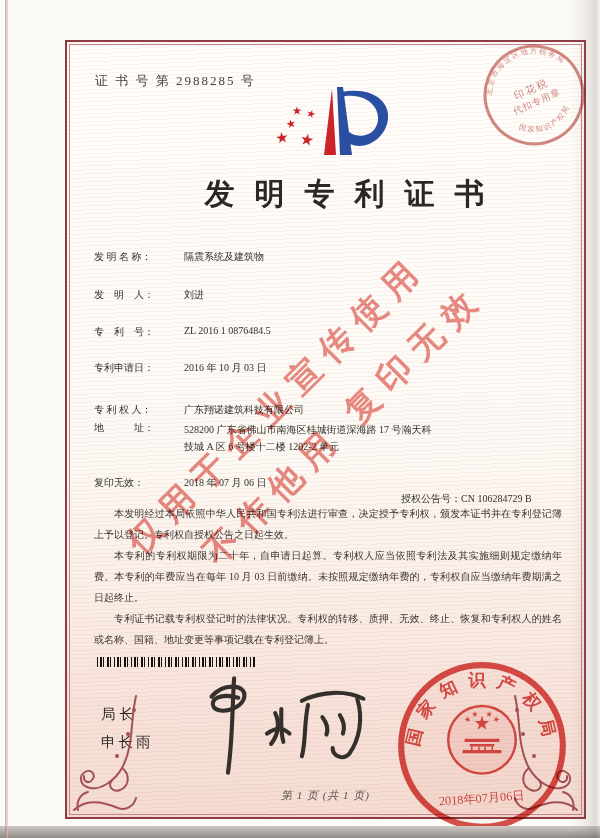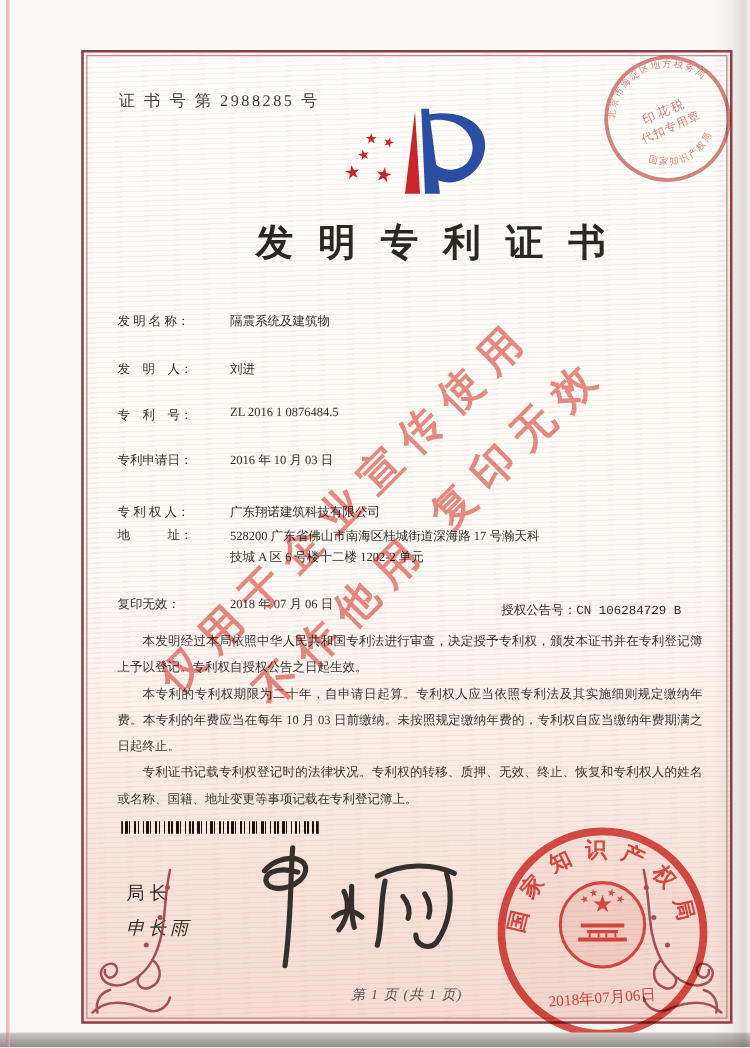--- a/index.html
+++ b/index.html
@@ -21,30 +21,30 @@
 
   .cert-no{position:absolute;left:28px;top:30px;font-size:13px;letter-spacing:2px;color:#46413b;}
   .logo{position:absolute;left:199px;top:42px;width:136px;height:76px;}
   .title{position:absolute;left:0;right:0;top:132px;text-align:center;font-size:30px;font-weight:600;
          letter-spacing:20px;text-indent:20px;color:#2b2823;padding-left:38px;}
 
   .frow{position:absolute;left:27px;right:16px;font-size:10px;color:#33302b;}
   .flabel{display:inline-block;min-width:90px;vertical-align:top;}
   .fvalue{display:inline-block;vertical-align:top;}
   .addr-lines{display:inline-block;vertical-align:top;line-height:17px;max-width:380px;}
-  .grant-no-pair{position:absolute;left:307px;top:5px;white-space:nowrap;font-family:Liberation Mono, monospace;}
+  .grant-no-pair{position:absolute;left:307px;top:16px;white-space:nowrap;}
 
   .body-text{position:absolute;left:27px;top:461px;width:468px;font-size:10px;line-height:21px;
          color:#3a3630;text-align:justify;}
   .body-text p{margin:0;text-indent:2em;}
 
   .barcode{position:absolute;left:30px;top:615px;width:158px;height:10px;
          background:repeating-linear-gradient(90deg,#17120e 0 1px,rgba(0,0,0,0) 1px 3px,#17120e 3px 5px,rgba(0,0,0,0) 5px 6px,#17120e 6px 7px,rgba(0,0,0,0) 7px 10px,#17120e 10px 12px,rgba(0,0,0,0) 12px 13px,#17120e 13px 14px,rgba(0,0,0,0) 14px 17px);}
   .director-title{position:absolute;left:34px;top:663px;font-size:14.5px;letter-spacing:4px;color:#2e2b27;}
-  .director-name{position:absolute;left:34px;top:691px;font-size:14.5px;letter-spacing:3px;color:#2e2b27;font-style:italic;}
+  .director-name{position:absolute;left:34px;top:691px;font-size:14.5px;letter-spacing:3px;color:#2e2b27;}
   .signature{position:absolute;left:128px;top:628px;width:185px;height:118px;}
 
   .seal{position:absolute;left:327px;top:616px;width:176px;height:176px;z-index:6;opacity:.92;mix-blend-mode:multiply;}
   .tax-stamp{position:absolute;left:481px;top:42px;width:106px;height:106px;z-index:4;opacity:.85;mix-blend-mode:multiply;}
 
   .flourish{position:absolute;bottom:3px;width:72px;height:120px;z-index:2;opacity:.9;}
   .flourish.fl-left{left:3px;}
   .flourish.fl-right{right:3px;transform:scaleX(-1);}
 
   .watermark{position:absolute;left:86px;top:348px;width:474px;z-index:5;transform:rotate(-45deg);

